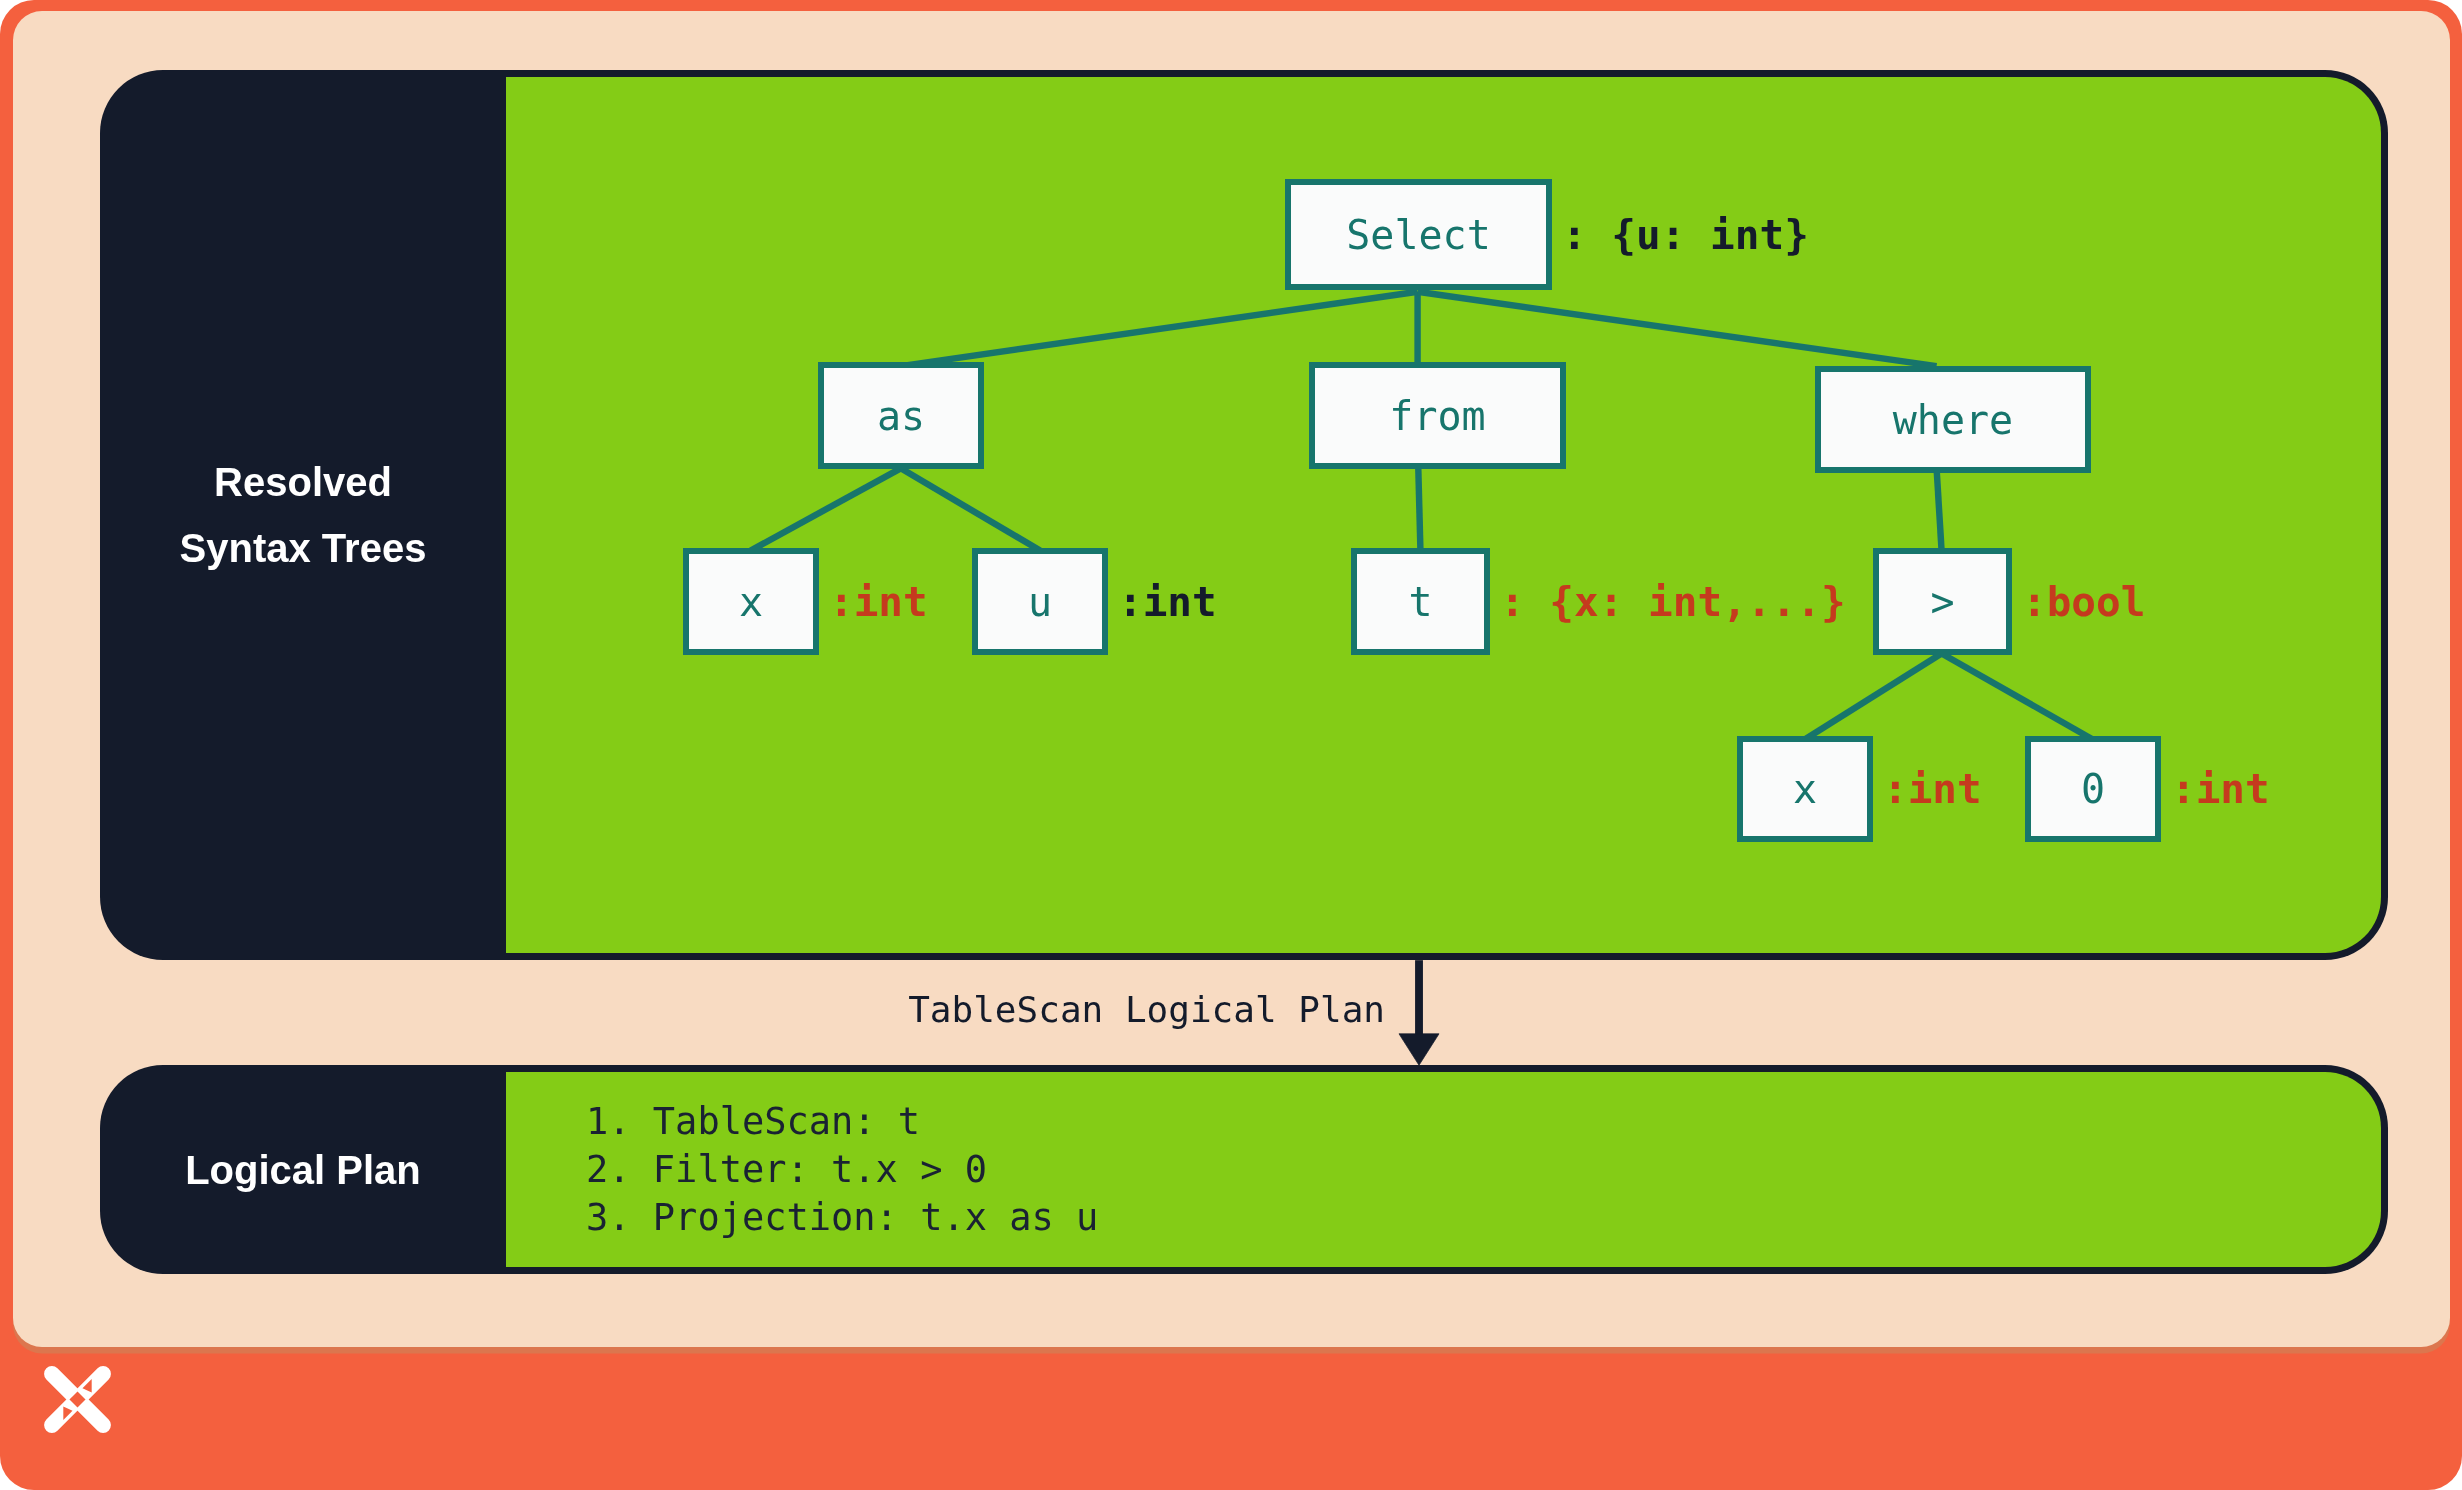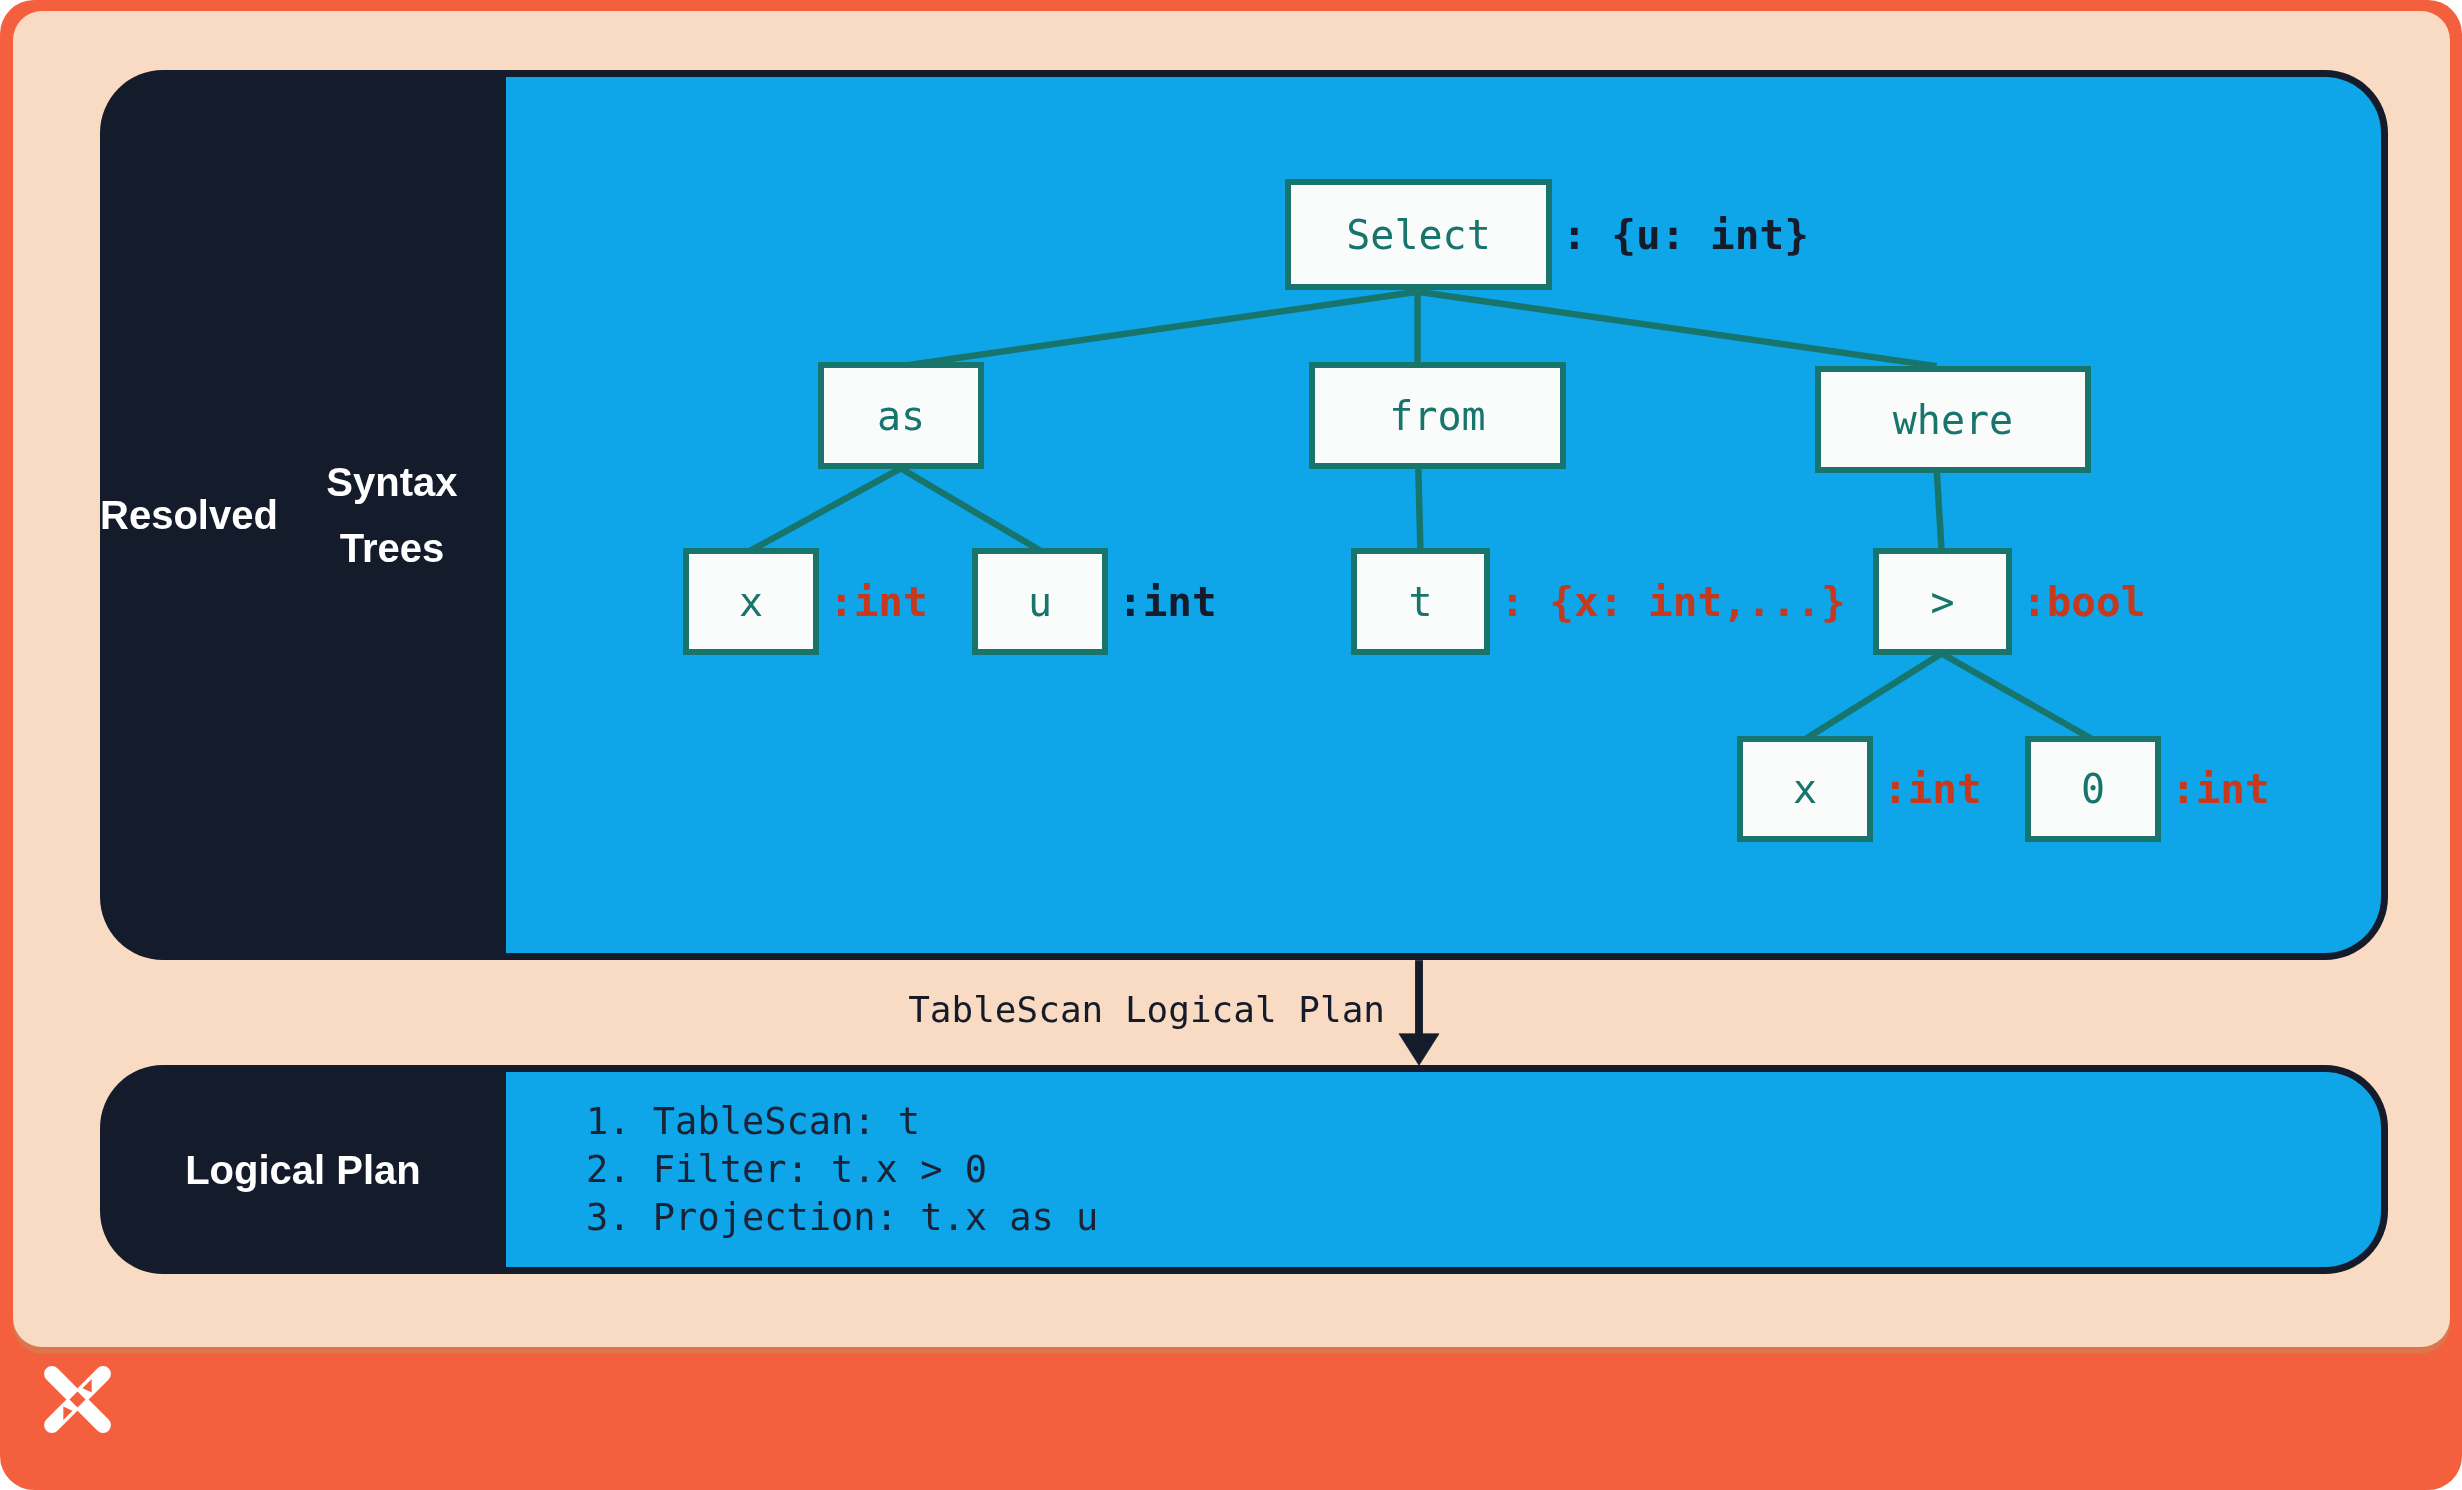--- a/index.html
+++ b/index.html
@@ -16,26 +16,26 @@
   }
   
   .panel{
     position:absolute;left:100px;width:2288px;
     background:#141B2B;border-radius:63px;
   }
   .panel-upper{top:70px;height:890px;}
   .panel-lower{top:1065px;height:209px;}
   .panel-content{
     position:absolute;left:406px;top:7.1px;right:7.1px;bottom:7.1px;
-    background:#0ea5e9;
+    background:#84cc16;
     border-top-right-radius:56px;border-bottom-right-radius:56px;
   }
   .sidebar-label{
     position:absolute;left:0;top:0;bottom:0;width:406px;
-    display:flex;flex-direction:row;align-items:center;justify-content:center;
+    display:flex;flex-direction:column;align-items:center;justify-content:center;
     color:#FFFFFF;font-weight:bold;font-size:40px;line-height:66px;
     text-align:center;
   }
   
   .edges{position:absolute;left:0;top:0;width:2462px;height:1490px;pointer-events:none;}
   .tree-node{position:absolute;}
   .node-box{
     position:absolute;inset:0;background:#FAFBFB;border:6.4px solid #17756C;
     display:flex;align-items:center;justify-content:center;
     font-family:"DejaVu Sans Mono",monospace;font-size:40px;color:#17756C;

